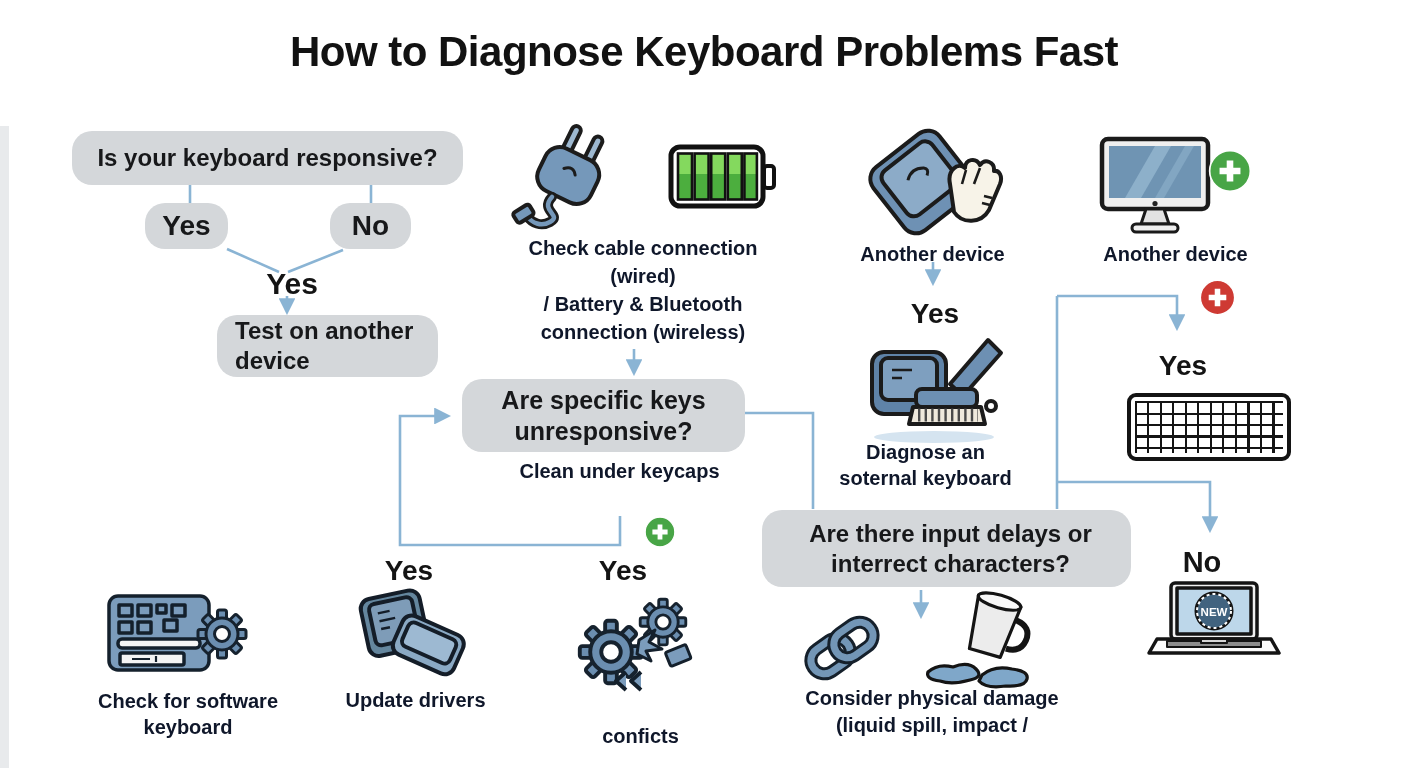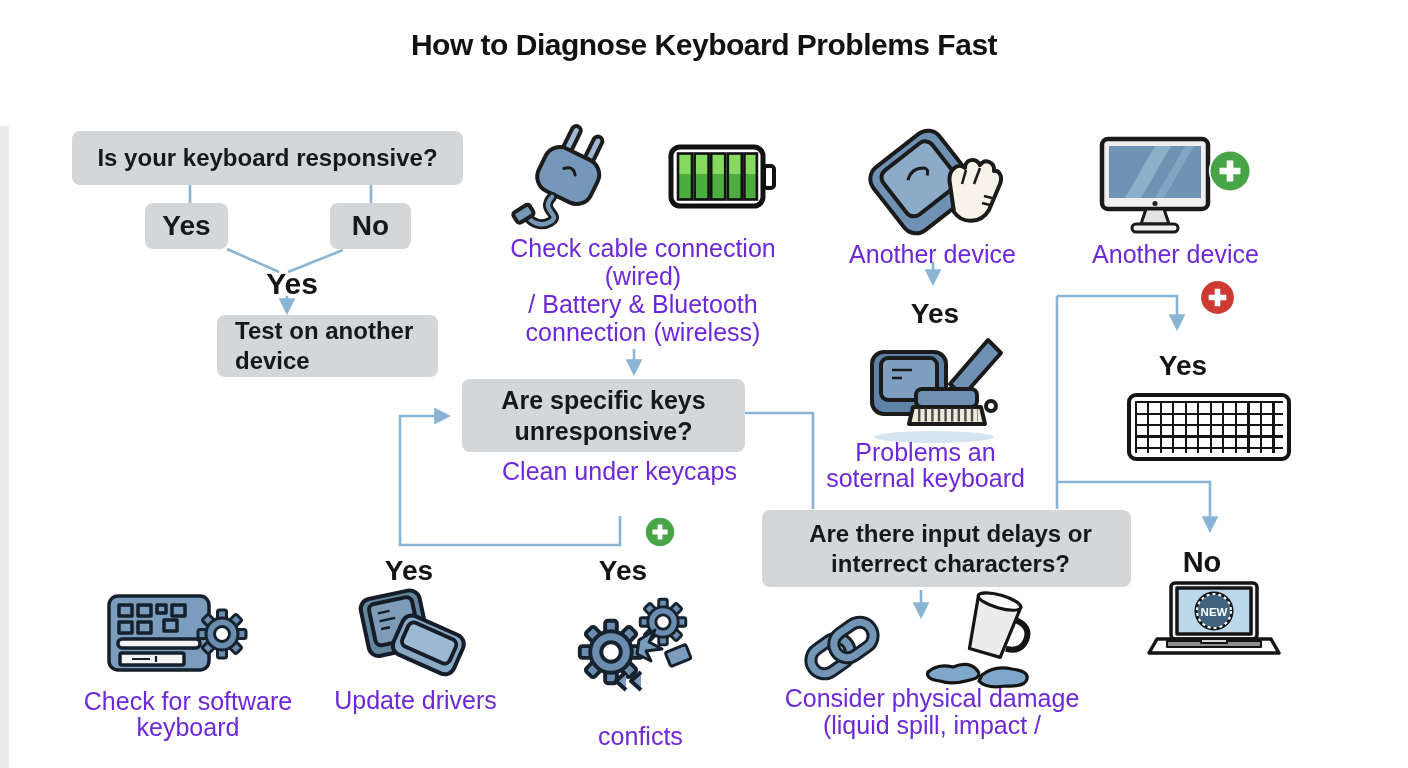--- a/index.html
+++ b/index.html
@@ -9,30 +9,30 @@
   #stage{
     position:relative;width:1408px;height:768px;overflow:hidden;background:#fff;
     font-family:"Liberation Sans",sans-serif;color:var(--ink);
   }
   .edge-strip{position:absolute;left:0;top:126px;bottom:0;width:9px;background:#e8eaec;}
   #connectors{position:absolute;left:0;top:0;width:1408px;height:768px;}
   #connectors path.fl{fill:none;stroke:var(--line-blue);stroke-width:2.6px;}
   #connectors marker path{fill:var(--line-blue);}
   .title{
     position:absolute;left:0;top:28px;width:1408px;text-align:center;
-    font-size:30px;font-weight:bold;letter-spacing:-0.5px;color:#121212;
+    font-size:42px;font-weight:bold;letter-spacing:-0.5px;color:#121212;
   }
   .gbox{
-    position:absolute;background:var(--box-gray);border-radius:8px;
+    position:absolute;background:var(--box-gray);border-radius:20px;
     display:flex;flex-direction:column;align-items:center;justify-content:center;
     font-weight:bold;text-align:center;
   }
   .gbox.left-align{align-items:flex-start;text-align:left;padding-left:18px;box-sizing:border-box;}
   .lbl{position:absolute;font-weight:bold;text-align:center;color:#141414;}
-  .txt{position:absolute;font-weight:normal;font-size:25px;line-height:27px;text-align:center;color:#6d28d9;}
+  .txt{position:absolute;font-weight:bold;font-size:20px;line-height:27px;text-align:center;color:#0f172a;}
   .txt.left-align{text-align:left;}
   .ico{position:absolute;}
   .plus .plus-cross{stroke:#fff;stroke-width:6;fill:none;}
   .gplus .plus-bg{fill:var(--green);}
   .rplus .plus-bg{fill:var(--red);}
   
   .kb-white{
     position:absolute;background:#fff;border:4px solid #141414;border-radius:9px;box-sizing:border-box;
   }
   .kb-white .keys{
@@ -199,21 +199,21 @@
       <rect x="21" y="24" width="56" height="42" rx="7" fill="#7e9fbf"></rect>
       <path d="M32,36 h20 M32,44 h10" fill="none" stroke-width="2.6"></path>
       <path d="M128,6 L141,19 L103,62 L90,50 Z" fill="#6d90b3"></path>
       <rect x="56" y="55" width="61" height="18" rx="6" fill="#6d90b3"></rect>
       <path d="M53,73 h68 l4,17 h-76 Z" fill="#efe9dc"></path>
       <circle cx="131" cy="72" r="5" fill="#fff"></circle>
     </g>
     <line x1="58" y1="81" x2="118" y2="81" stroke="#4a4a4a" stroke-width="13" stroke-dasharray="2.4 4.2"></line>
   </svg>
   <div class="txt" style="left:818px;top:439px;width:215px;line-height:26px;">
-    <div>Problems an</div>
+    <div>Diagnose an</div>
     <div>soternal keyboard</div>
   </div>
 
   <div class="lbl" style="left:1152px;top:350px;width:62px;font-size:28px;">Yes</div>
   <div class="kb-white" style="left:1127px;top:393px;width:164px;height:68px;">
     <div class="keys"></div>
   </div>
 
   <div class="gbox" style="left:762px;top:510px;width:361px;height:77px;font-size:24px;line-height:30px;padding-left:8px;">
     <div>Are there input delays or</div>

